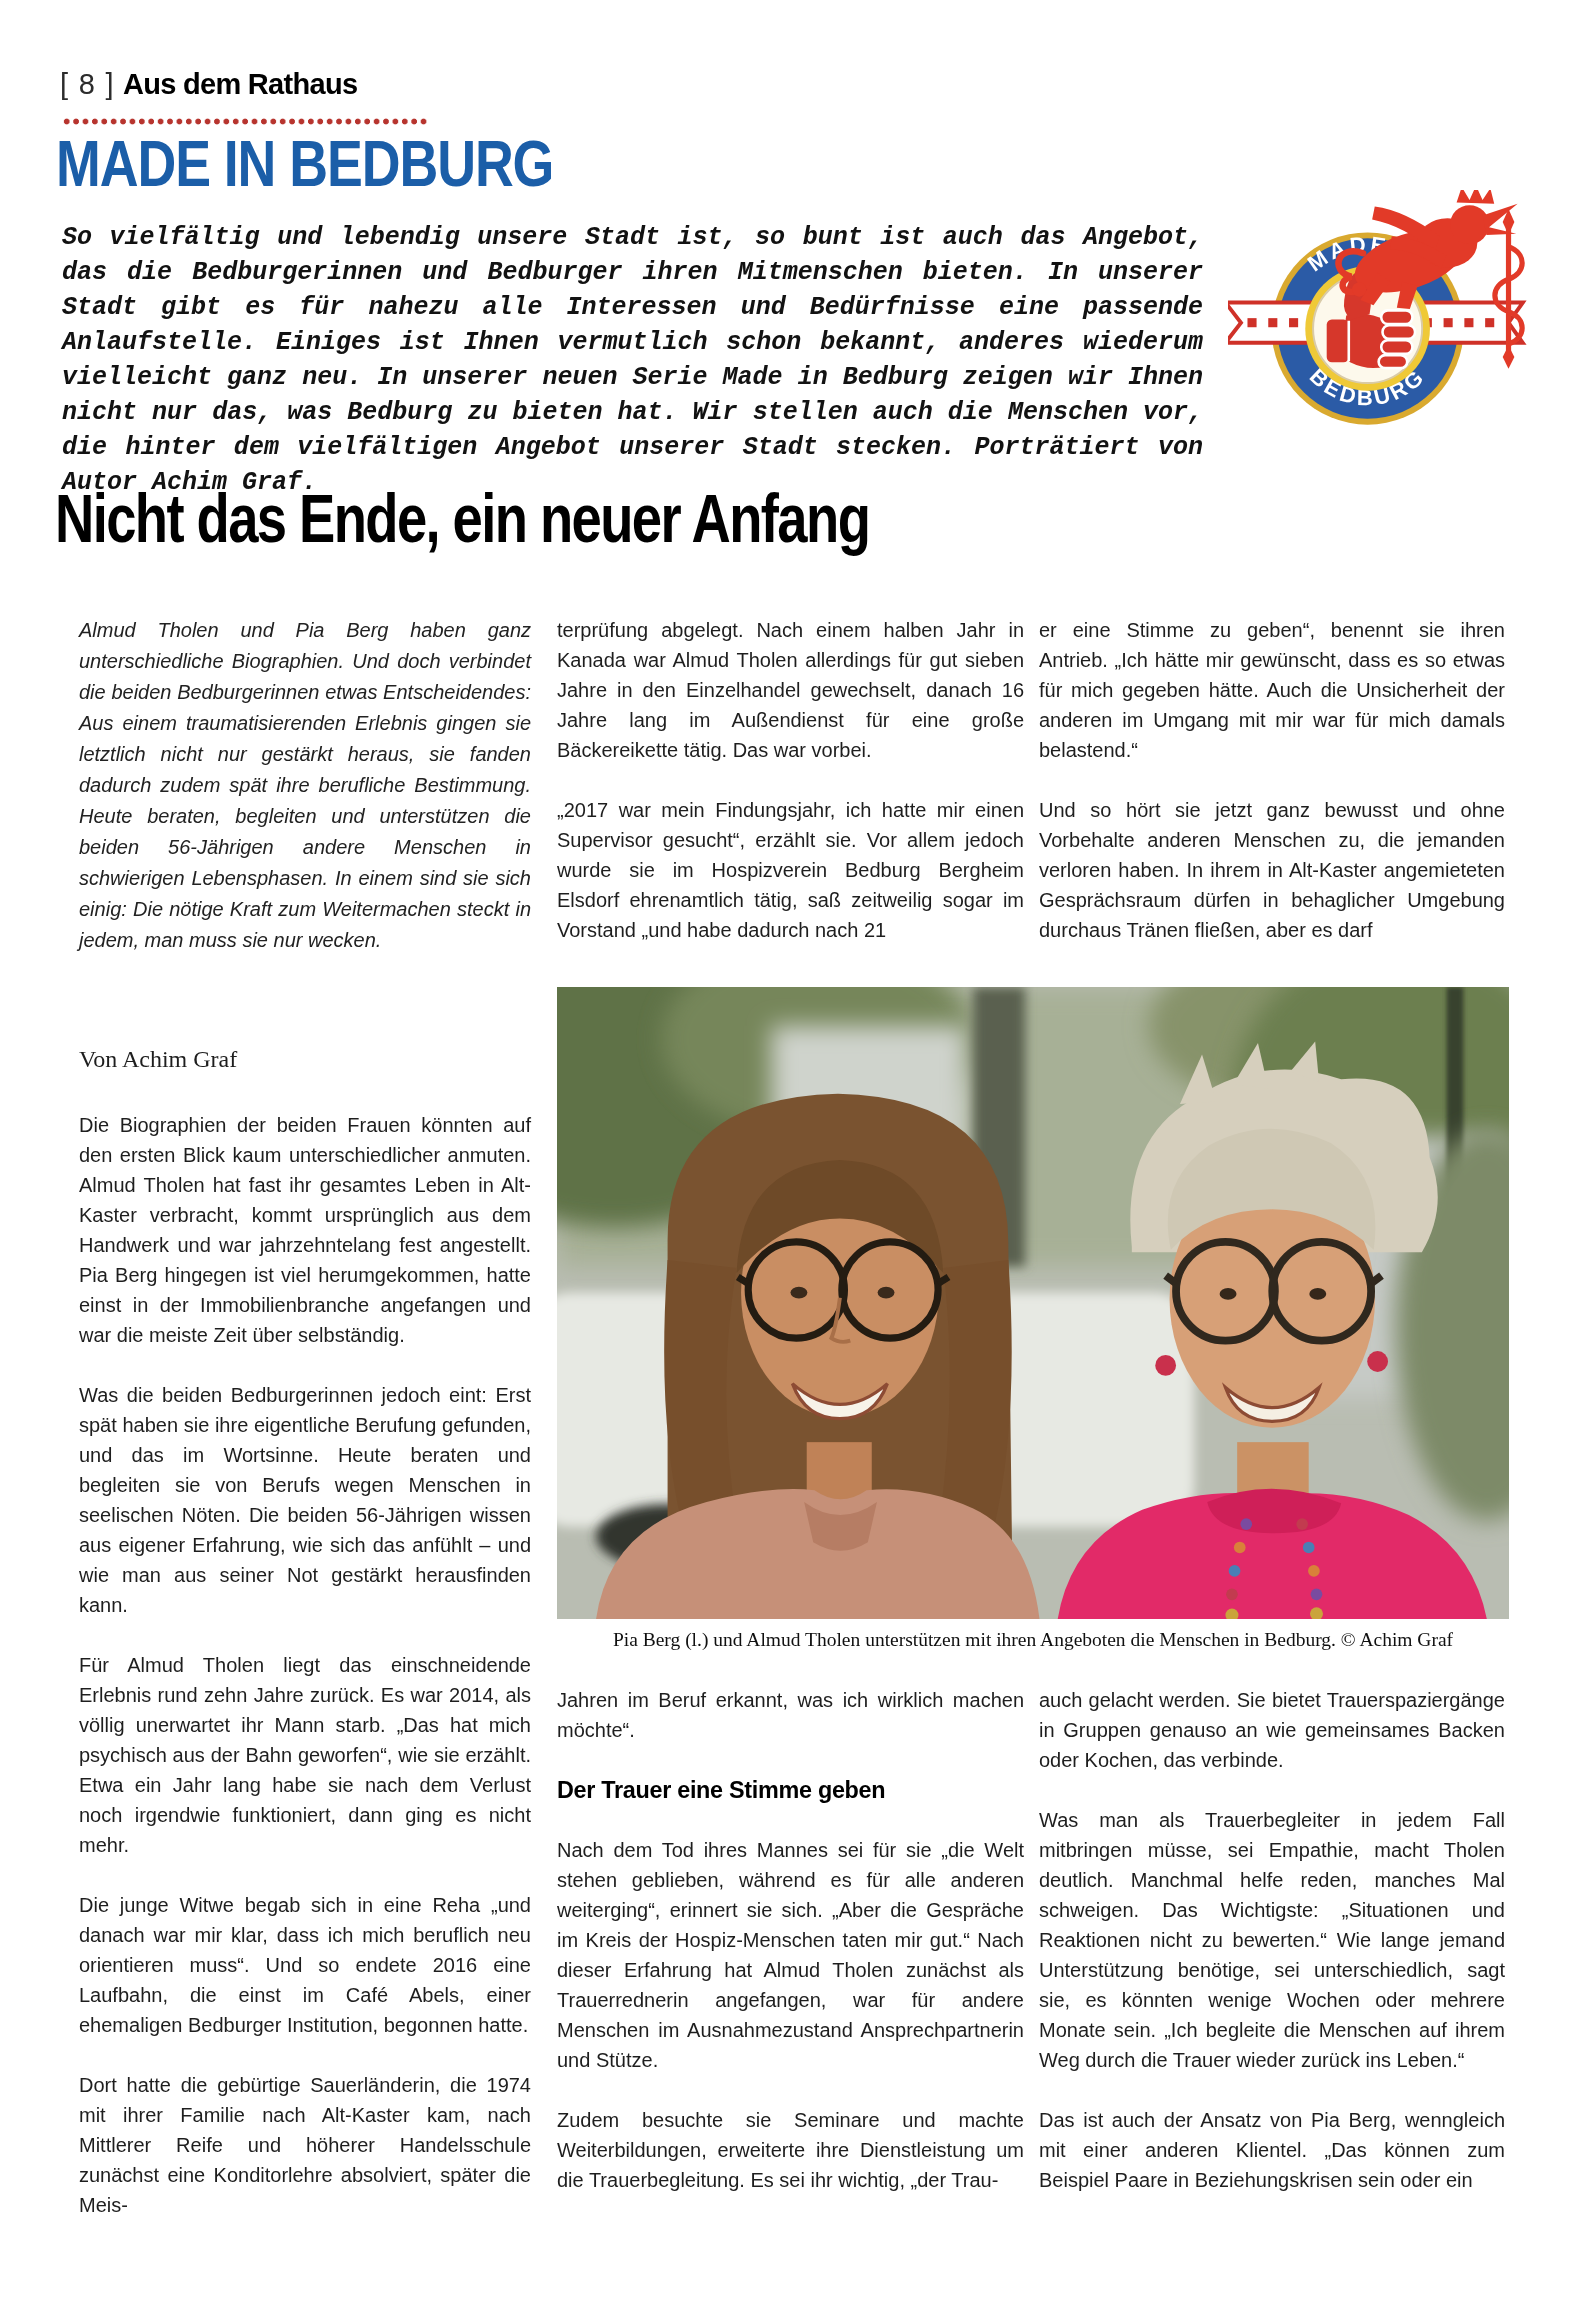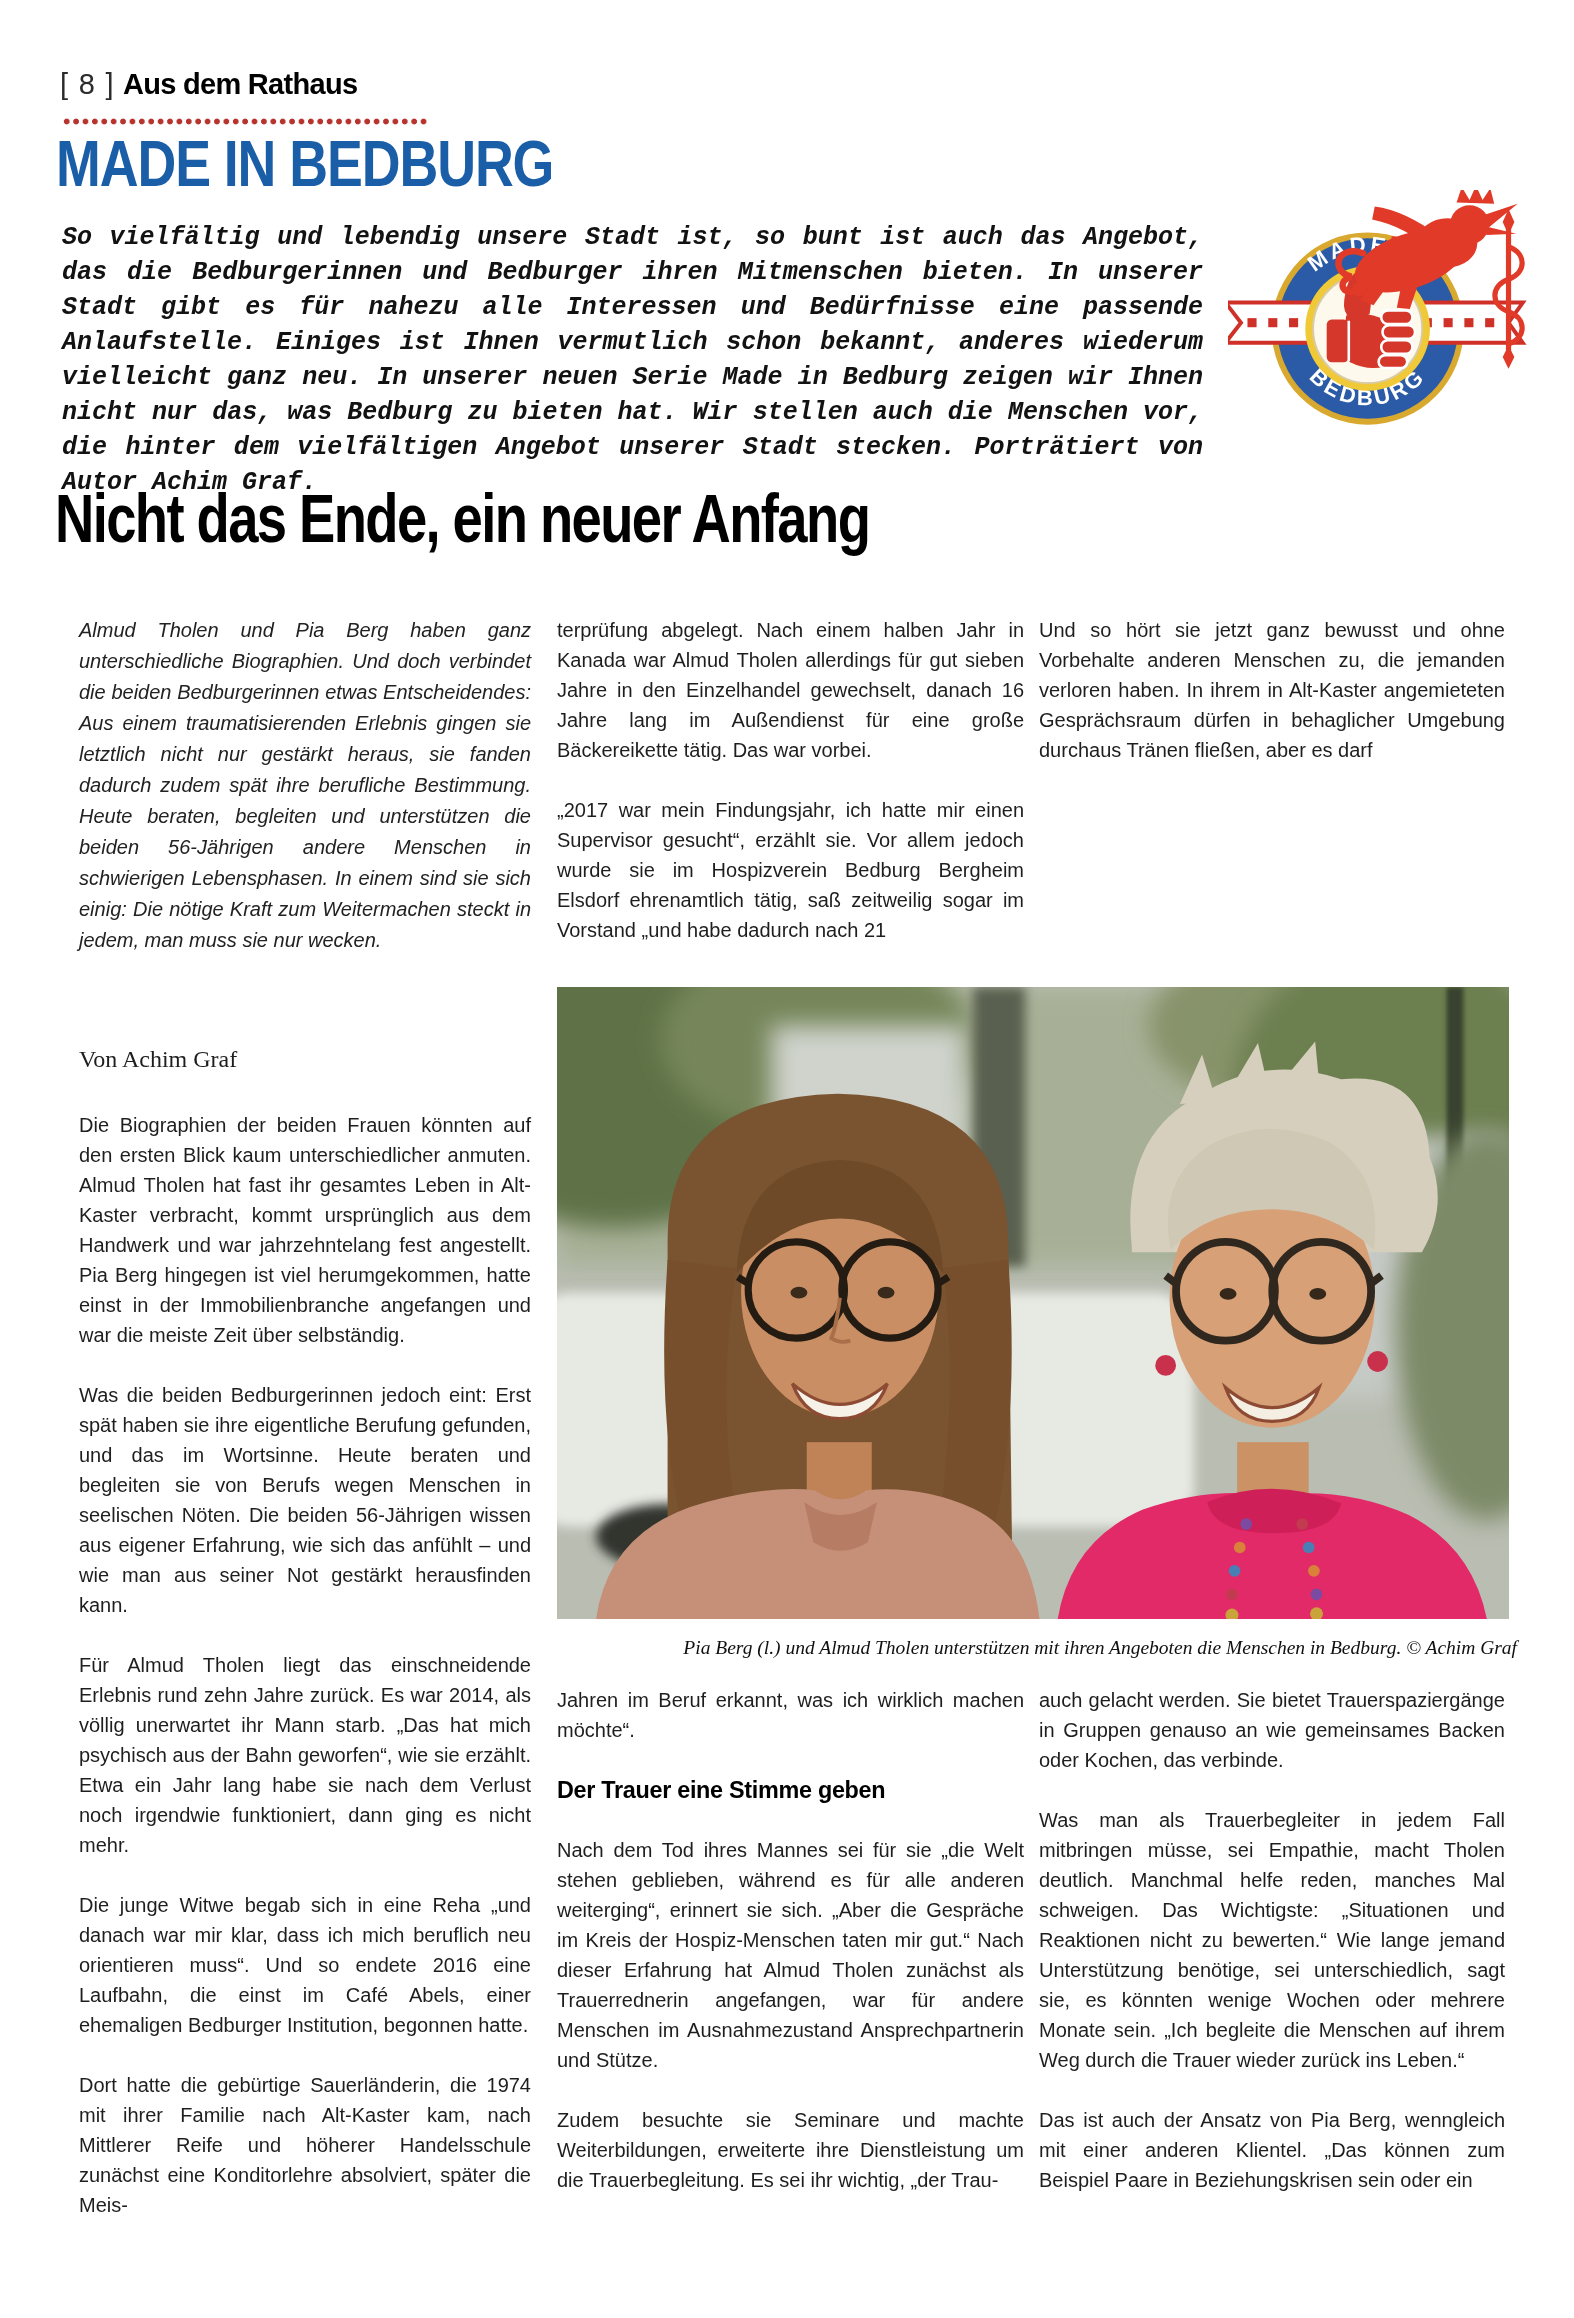--- a/index.html
+++ b/index.html
@@ -33,22 +33,22 @@
   .col2a{left:557px;top:615px;width:467px;}
   .col3a{left:1039px;top:615px;width:466px;}
   .col2b{left:557px;top:1685px;width:467px;}
   .col3b{left:1039px;top:1685px;width:466px;}
   .lead{font-style:italic;line-height:31px;color:#222;}
   .byline{font-family:"Liberation Serif",serif;font-style:normal;font-weight:400;
           font-size:24px;line-height:25px;text-align:left;margin:91px 0 38px 0 !important;}
   .subhead{font-size:23.4px;font-weight:700;letter-spacing:-0.3px;margin:6.5px 0 30px 0;text-align:left;color:#000;}
 
   .photo{position:absolute;left:557px;top:987px;width:952px;height:632px;margin:0;overflow:hidden;background:#aeb3a6;}
-  .caption{position:absolute;left:557px;top:1627px;width:952px;margin:8px;
-           font-family:"Liberation Serif",serif;font-size:19.5px;line-height:25px;color:#101010;text-align:right;font-style:italic;}
+  .caption{position:absolute;left:557px;top:1627px;width:952px;margin:0;
+           font-family:"Liberation Serif",serif;font-size:19.5px;line-height:25px;color:#101010;text-align:center;}
 </style>
 </head>
 <body>
 
 <div class="page abs" style="left:0;top:0;width:1358px;height:2319px;">
 
   <header class="kicker">
     <span class="page-marker">[ 8 ]</span>
     <span class="kicker-title">Aus dem Rathaus</span>
   </header>
@@ -137,20 +137,21 @@
     <p>Die junge Witwe begab sich in eine Reha „und danach war mir klar, dass ich mich beruflich neu orientieren muss“. Und so endete 2016 eine Laufbahn, die einst im Café Abels, einer ehemaligen Bedburger Institution, begonnen hatte.</p>
     <p>Dort hatte die gebürtige Sauerländerin, die 1974 mit ihrer Familie nach Alt-Kaster kam, nach Mittlerer Reife und höherer Handelsschule zunächst eine Konditorlehre absolviert, später die Meis-</p>
   </div>
 
   <div class="col col2a">
     <p>terprüfung abgelegt. Nach einem halben Jahr in Kanada war Almud Tholen allerdings für gut sieben Jahre in den Einzelhandel gewechselt, danach 16 Jahre lang im Außendienst für eine große Bäckereikette tätig. Das war vorbei.</p>
     <p>„2017 war mein Findungsjahr, ich hatte mir einen Supervisor gesucht“, erzählt sie. Vor allem jedoch wurde sie im Hospizverein Bedburg Bergheim Elsdorf ehrenamtlich tätig, saß zeitweilig sogar im Vorstand „und habe dadurch nach 21</p>
   </div>
 
   <div class="col col3a">
+    <p>er eine Stimme zu geben“, benennt sie ihren Antrieb. „Ich hätte mir gewünscht, dass es so etwas für mich gegeben hätte. Auch die Unsicherheit der anderen im Umgang mit mir war für mich damals belastend.“</p>
     <p>Und so hört sie jetzt ganz bewusst und ohne Vorbehalte anderen Menschen zu, die jemanden verloren haben. In ihrem in Alt-Kaster angemieteten Gesprächsraum dürfen in behaglicher Umgebung durchaus Tränen fließen, aber es darf</p>
   </div>
 
   <figure class="photo">
     <svg width="952" height="632" viewBox="0 0 1464 972">
       <defs>
         <filter id="b18" x="-40%" y="-40%" width="180%" height="180%">
             <feGaussianBlur stdDeviation="18"></feGaussianBlur>
           </filter>
         <filter id="b8" x="-40%" y="-40%" width="180%" height="180%">

